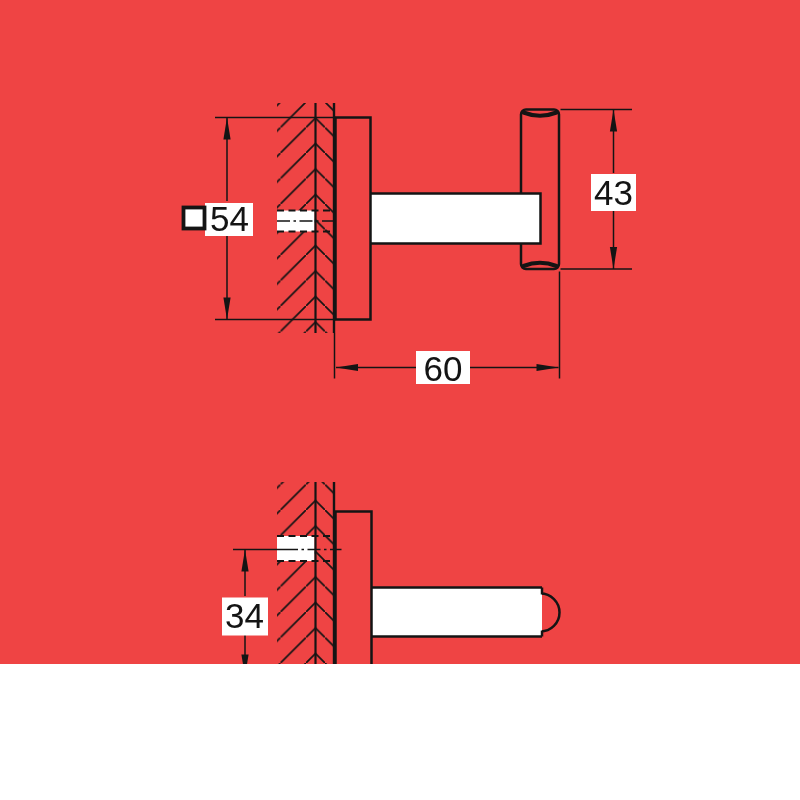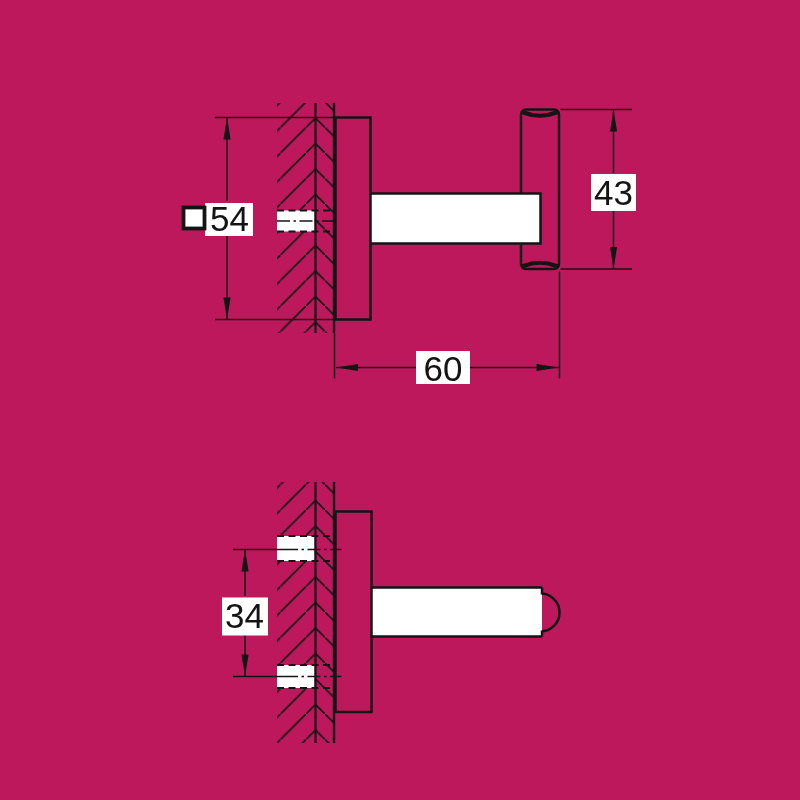--- a/index.html
+++ b/index.html
@@ -1,16 +1,16 @@
 <!DOCTYPE html>
 <html><head>
 <meta charset="utf-8">
 <style>
   html, body { margin: 0; padding: 0; background: #ffffff; }
-  .canvas-wrap { width: 800px; height: 800px; background: #be185d; position: relative; }
+  .canvas-wrap { width: 800px; height: 664px; background: #ef4444; position: relative; }
   svg { display: block; }
   .outline { fill: none; stroke: #141414; stroke-width: 2.5; }
   .thin    { fill: none; stroke: #141414; stroke-width: 1.5; }
   .hidden-line { fill: none; stroke: #141414; stroke-width: 1.8; stroke-dasharray: 7 4.5; }
   .center-line { fill: none; stroke: #141414; stroke-width: 1.5; stroke-dasharray: 13 3.5 2.5 3.5; }
   .cap { fill: none; stroke: #141414; stroke-width: 4.2; stroke-linecap: round; }
   .arrow { fill: #141414; stroke: none; }
   .whitefill { fill: #ffffff; stroke: none; }
   .dim-text { font-family: "Liberation Sans", sans-serif; font-size: 35px; fill: #141414; text-anchor: middle; }
 </style>

